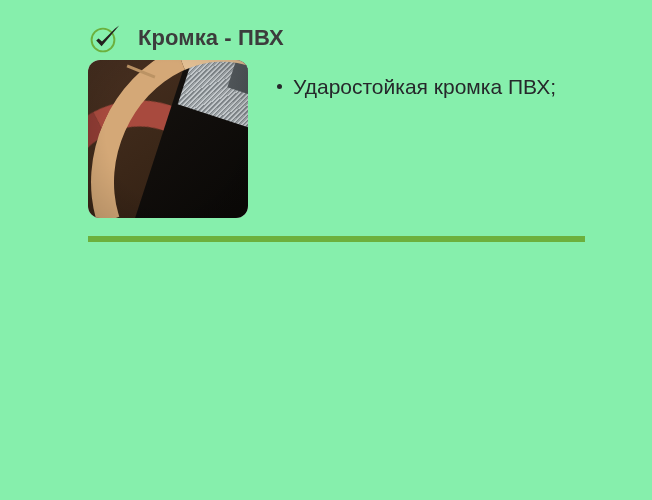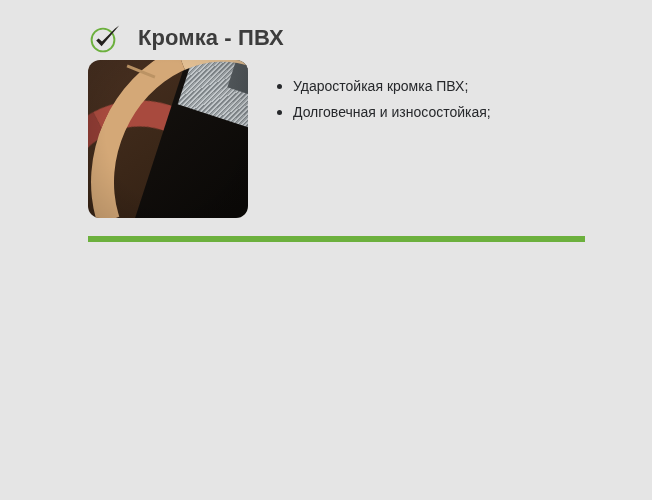--- a/index.html
+++ b/index.html
@@ -11,21 +11,21 @@
     width: 652px;
     height: 500px;
     position: relative;
     overflow: hidden;
     font-family: "Liberation Sans", sans-serif;
   }
 
   .page {
     position: absolute;
     inset: 0;
-    background: #e5e5e5;
+    background: #86efac;
   }
 
   
   .section {
     position: absolute;
     left: 0;
     width: 652px;
   }
   #section-edge { top: 0; height: 232px; }
   #section-back { top: 248px; height: 252px; }
@@ -149,21 +149,21 @@
     background: radial-gradient(ellipse at 50% 45%, rgba(0,0,0,0) 55%, rgba(0,0,0,0.16) 100%);
   }
 
   
   .bullet-list {
     position: absolute;
     margin: 0;
     padding: 0;
     list-style: none;
     color: #26282b;
-    font-size: 14px;
+    font-size: 21px;
     line-height: 23px;
   }
   #list-edge { left: 188px; top: 15px; width: 300px; }
 
   .bullet-list li {
     position: relative;
     padding-left: 17px;
     margin-bottom: 3px;
   }
   .bullet-list li::before {
@@ -212,21 +212,20 @@
         <div class="strip s-black"></div>
         <div class="strip s-grey"></div>
         <div class="strip s-grey-dark"></div>
         <div class="strip s-oak"></div>
         <div class="strip s-oak-seam"></div>
         <div class="vignette"></div>
       </div>
 
       <ul class="bullet-list" id="list-edge">
         <li>Ударостойкая кромка ПВХ;</li>
-        <li>Долговечная и износостойкая;</li>
       </ul>
 
     </div>
   </div>
 
   <div id="divider-green"></div>
 
   <div class="section" id="section-back">
 
     <div class="content-row" id="content-row-back">

